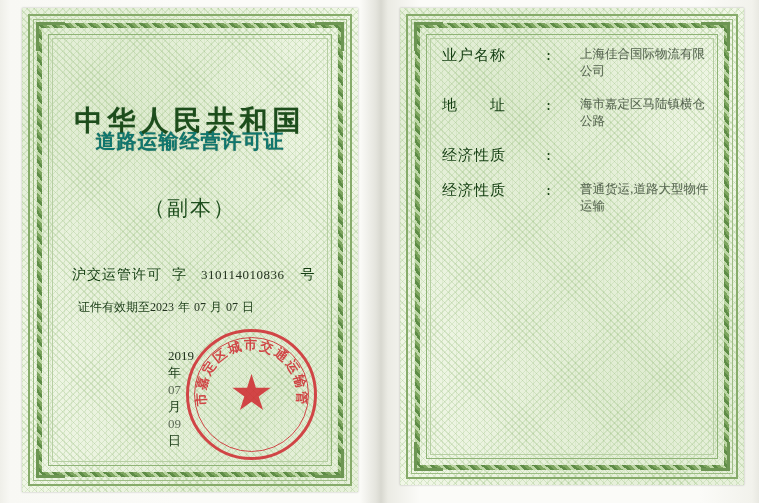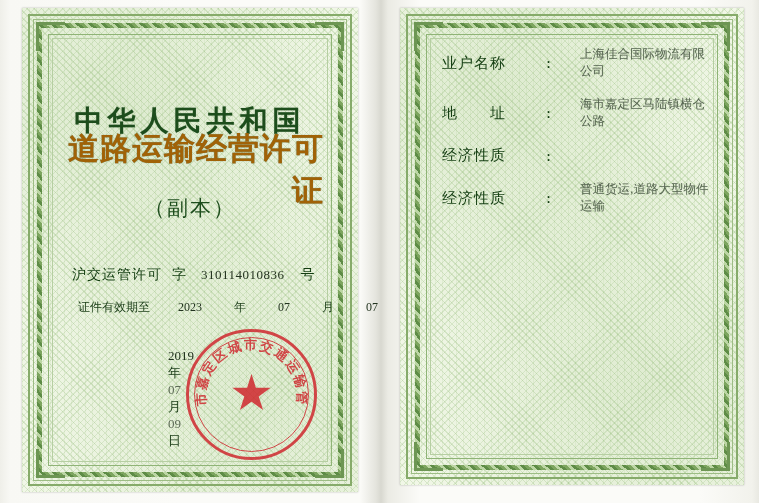--- a/index.html
+++ b/index.html
@@ -106,26 +106,26 @@
     font-weight: bold;
     letter-spacing: 5px;
     color: #1d4d1c;
     text-shadow: 0 0 1px rgba(20,70,20,0.4);
     margin-top: 28px;
   }
   .title {
     position: absolute;
     top: 84px;
     width: 100%;
-    text-align: right;
-    font-family: "DejaVu Serif", serif;
-    font-size: 31px;
+    text-align: center;
+    font-family: "DejaVu Serif", serif;
+    font-size: 20px;
     font-weight: bold;
     letter-spacing: 1px;
-    color: #a16207;
+    color: #0f766e;
     text-shadow: 0 0 1px rgba(10,50,10,0.55);
   }
   .subtitle {
     position: absolute;
     top: 150px;
     width: 100%;
     text-align: center;
     font-family: "DejaVu Serif", serif;
     font-size: 21px;
     letter-spacing: 2px;
@@ -158,21 +158,20 @@
     position: absolute;
     top: 255px;
     left: 22px;
     right: 10px;
     display: flex;
     align-items: baseline;
     font-family: "DejaVu Serif", serif;
     font-size: 12px;
     color: #1a3c17;
     white-space: nowrap;
-    gap: 28px;
   }
   .valid-row .v { font-family: "Liberation Serif", serif; font-size: 12px; color: #22331f; }
   .valid-row .sep { margin: 0 4px; }
 
   
   .seal {
     position: absolute;
     left: 130px;
     top: 285px;
     width: 125px;
@@ -245,21 +244,21 @@
     margin-right: 2px;
   }
 
   
   .r-content {
     position: absolute;
     left: 34px; right: 30px; top: 38px; bottom: 34px;
   }
   .field {
     display: flex;
-    align-items: center;
+    align-items: flex-start;
     margin-bottom: 16px;
     font-family: "DejaVu Serif", serif;
     padding-left: 8px;
   }
   .field .f-label {
     flex: 0 0 104px;
     font-size: 15px;
     color: #133d11;
     letter-spacing: 1px;
     text-align: justify;

